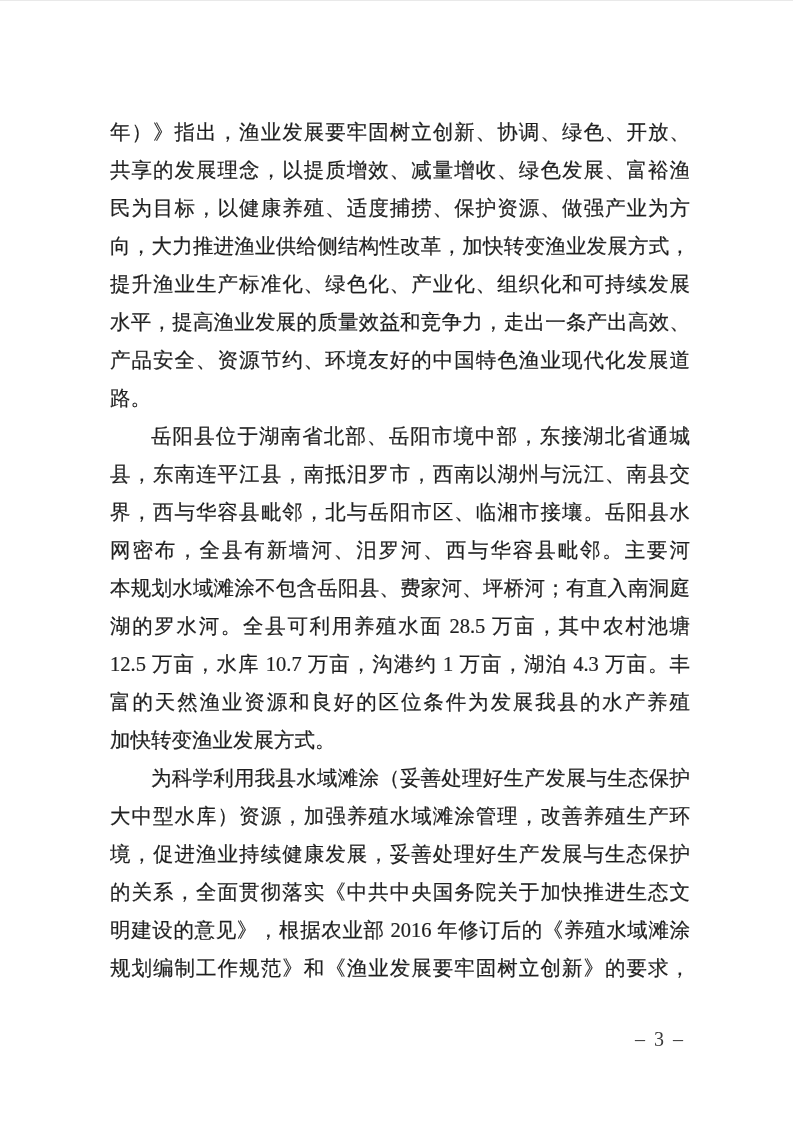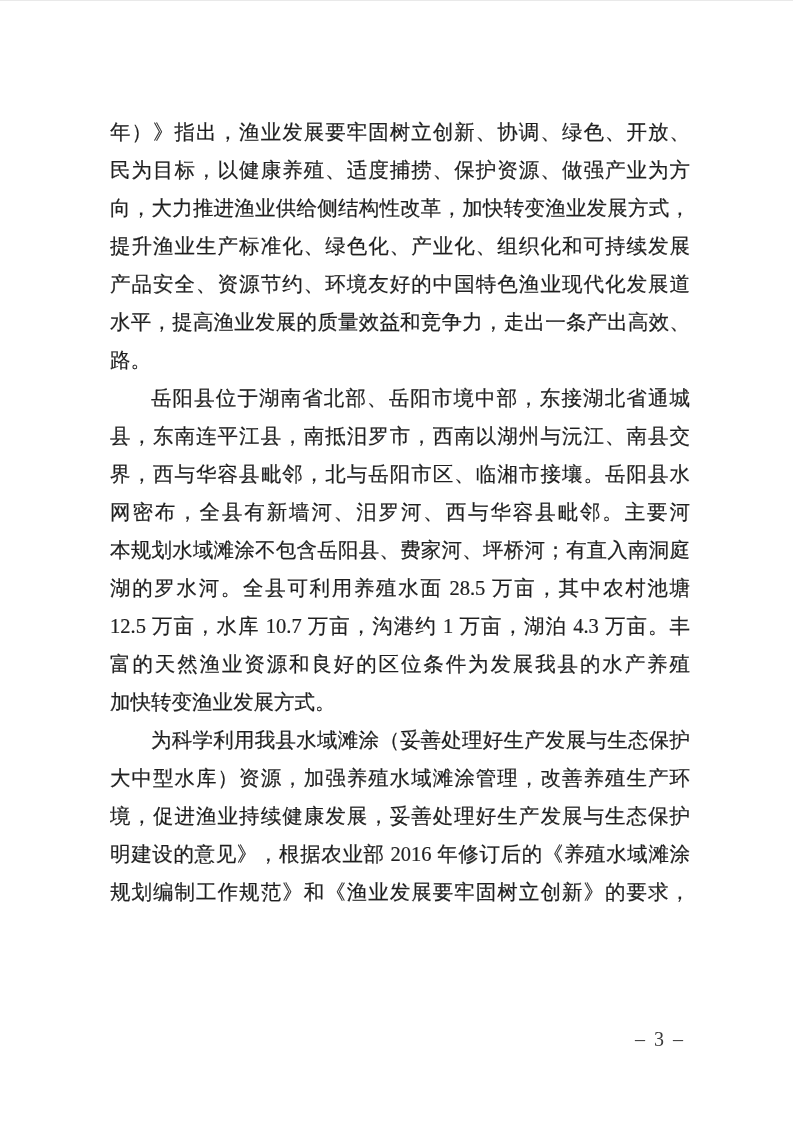--- a/index.html
+++ b/index.html
@@ -62,44 +62,46 @@
 </style>
 </head>
 <body>
 
 <div class="page">
 
   <main class="text-block">
 
     <section class="paragraph">
       <div class="line">年）》指出，渔业发展要牢固树立创新、协调、绿色、开放、</div>
+      <div class="line">共享的发展理念，以提质增效、减量增收、绿色发展、富裕渔</div>
       <div class="line">民为目标，以健康养殖、适度捕捞、保护资源、做强产业为方</div>
       <div class="line">向，大力推进渔业供给侧结构性改革，加快转变渔业发展方式，</div>
       <div class="line">提升渔业生产标准化、绿色化、产业化、组织化和可持续发展</div>
+      <div class="line">水平，提高渔业发展的质量效益和竞争力，走出一条产出高效、</div>
       <div class="line">产品安全、资源节约、环境友好的中国特色渔业现代化发展道</div>
-      <div class="line">水平，提高渔业发展的质量效益和竞争力，走出一条产出高效、</div>
       <div class="line end">路。</div>
     </section>
 
     <section class="paragraph">
       <div class="line indent">岳阳县位于湖南省北部、岳阳市境中部，东接湖北省通城</div>
       <div class="line">县，东南连平江县，南抵汨罗市，西南以湖州与沅江、南县交</div>
       <div class="line">界，西与华容县毗邻，北与岳阳市区、临湘市接壤。岳阳县水</div>
       <div class="line">网密布，全县有新墙河、汨罗河、西与华容县毗邻。主要河</div>
       <div class="line">本规划水域滩涂不包含岳阳县、费家河、坪桥河；有直入南洞庭</div>
       <div class="line">湖的罗水河。全县可利用养殖水面 28.5 万亩，其中农村池塘</div>
       <div class="line">12.5 万亩，水库 10.7 万亩，沟港约 1 万亩，湖泊 4.3 万亩。丰</div>
       <div class="line">富的天然渔业资源和良好的区位条件为发展我县的水产养殖</div>
       <div class="line end">加快转变渔业发展方式。</div>
     </section>
 
     <section class="paragraph">
       <div class="line indent">为科学利用我县水域滩涂（妥善处理好生产发展与生态保护</div>
       <div class="line">大中型水库）资源，加强养殖水域滩涂管理，改善养殖生产环</div>
       <div class="line">境，促进渔业持续健康发展，妥善处理好生产发展与生态保护</div>
+      <div class="line">的关系，全面贯彻落实《中共中央国务院关于加快推进生态文</div>
       <div class="line">明建设的意见》，根据农业部 2016 年修订后的《养殖水域滩涂</div>
       <div class="line">规划编制工作规范》和《渔业发展要牢固树立创新》的要求，</div>
     </section>
 
   </main>
 
   <footer class="page-footer">
     <span class="page-number">– 3 –</span>
   </footer>
 

